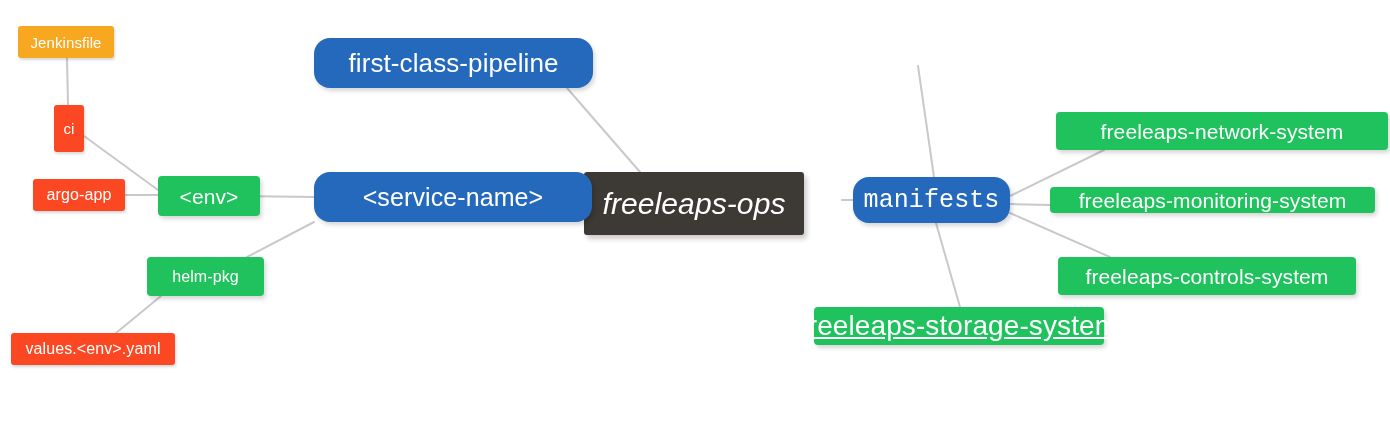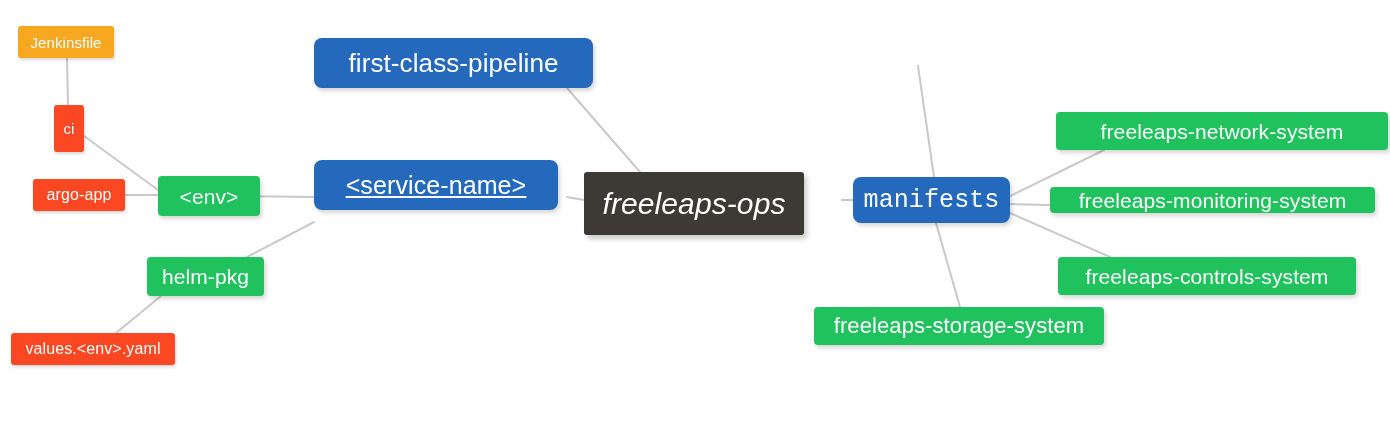--- a/index.html
+++ b/index.html
@@ -45,21 +45,21 @@
     white-space: nowrap;
     line-height: 1;
     box-shadow: 2px 3px 4px rgba(0,0,0,0.16);
     letter-spacing: 0.1px;
   }
   .node.root {
     border-radius: 3px;
     box-shadow: 3px 4px 5px rgba(0,0,0,0.20);
   }
   .node.lvl1 {
-    border-radius: 8px;
+    border-radius: 16px;
   }
   .node.tiny {
     border-radius: 3px;
     box-shadow: 1px 2px 3px rgba(0,0,0,0.16);
   }
 </style>
 </head>
 <body>
 
 <div id="mindmap">
@@ -76,33 +76,33 @@
       <line x1="934" y1="177" x2="918" y2="66" stroke="#c9c9c9" stroke-width="2" stroke-linecap="round"></line>
       <line x1="1010" y1="196" x2="1104" y2="150" stroke="#c9c9c9" stroke-width="2" stroke-linecap="round"></line>
       <line x1="1010" y1="204" x2="1050" y2="205" stroke="#c9c9c9" stroke-width="2" stroke-linecap="round"></line>
       <line x1="1010" y1="213" x2="1110" y2="257" stroke="#c9c9c9" stroke-width="2" stroke-linecap="round"></line>
       <line x1="936" y1="223" x2="960" y2="307" stroke="#c9c9c9" stroke-width="2" stroke-linecap="round"></line>
     </svg>
   <div id="node-layer">
       <div class="node root" style="left: 584px; top: 172px; width: 220px; height: 63px; background: rgb(61, 57, 53); font-size: 30px; font-style: italic;">
         <span>freeleaps-ops</span>
       </div>
-      <div class="node lvl1" style="left: 314px; top: 160px; width: 244px; height: 50px; background: rgb(37, 105, 189); font-size: 25px; text-decoration: underline;">
+      <div class="node lvl1" style="left: 314px; top: 172px; width: 278px; height: 50px; background: rgb(37, 105, 189); font-size: 25px;">
         <span>&lt;service-name&gt;</span>
       </div>
       <div class="node lvl1" style="left: 853px; top: 177px; width: 157px; height: 46px; background: rgb(37, 105, 189); font-size: 25px; font-family: Liberation Mono, monospace;">
         <span>manifests</span>
       </div>
       <div class="node lvl1" style="left: 314px; top: 38px; width: 279px; height: 50px; background: rgb(37, 105, 189); font-size: 26px;">
         <span>first-class-pipeline</span>
       </div>
       <div class="node lvl2" style="left: 158px; top: 176px; width: 102px; height: 40px; background: rgb(31, 194, 93); font-size: 21px;">
         <span>&lt;env&gt;</span>
       </div>
-      <div class="node lvl2" style="left: 147px; top: 257px; width: 117px; height: 39px; background: rgb(31, 194, 93); font-size: 21px;">
+      <div class="node lvl2" style="left: 147px; top: 257px; width: 117px; height: 39px; background: rgb(31, 194, 93); font-size: 16px;">
         <span>helm-pkg</span>
       </div>
       <div class="node tiny" style="left: 54px; top: 105px; width: 30px; height: 47px; background: rgb(251, 71, 34); font-size: 15px;">
         <span>ci</span>
       </div>
       <div class="node tiny" style="left: 33px; top: 179px; width: 92px; height: 32px; background: rgb(251, 71, 34); font-size: 16px;">
         <span>argo-app</span>
       </div>
       <div class="node tiny" style="left: 18px; top: 26px; width: 96px; height: 32px; background: rgb(248, 167, 33); font-size: 15px;">
         <span>Jenkinsfile</span>
@@ -112,17 +112,17 @@
       </div>
       <div class="node lvl2" style="left: 1056px; top: 112px; width: 332px; height: 38px; background: rgb(31, 194, 93); font-size: 21px;">
         <span>freeleaps-network-system</span>
       </div>
       <div class="node lvl2" style="left: 1050px; top: 187px; width: 325px; height: 26px; background: rgb(31, 194, 93); font-size: 21px;">
         <span>freeleaps-monitoring-system</span>
       </div>
       <div class="node lvl2" style="left: 1058px; top: 257px; width: 298px; height: 38px; background: rgb(31, 194, 93); font-size: 21px;">
         <span>freeleaps-controls-system</span>
       </div>
-      <div class="node lvl2" style="left: 814px; top: 307px; width: 290px; height: 38px; background: rgb(31, 194, 93); font-size: 22px;">
+      <div class="node lvl2" style="left: 814px; top: 307px; width: 290px; height: 38px; background: rgb(31, 194, 93); font-size: 28px; text-decoration: underline;">
         <span>freeleaps-storage-system</span>
       </div>
     </div>
 </div>
 
 </body></html>

